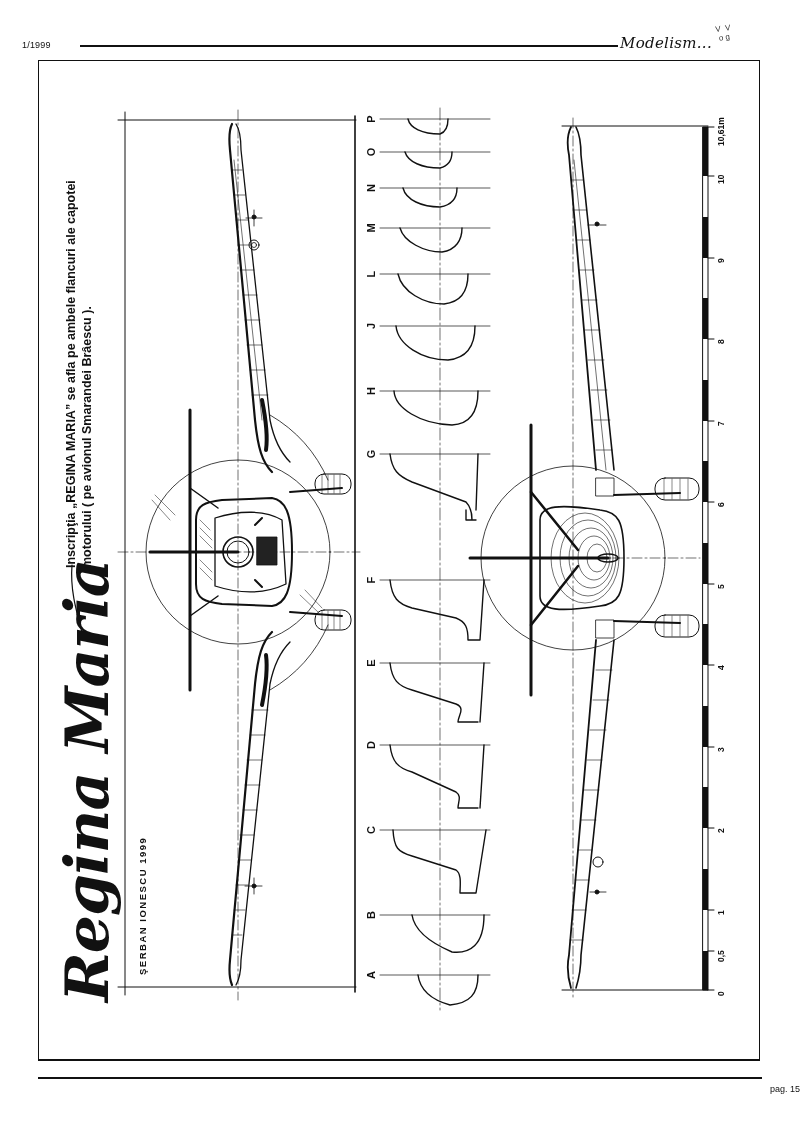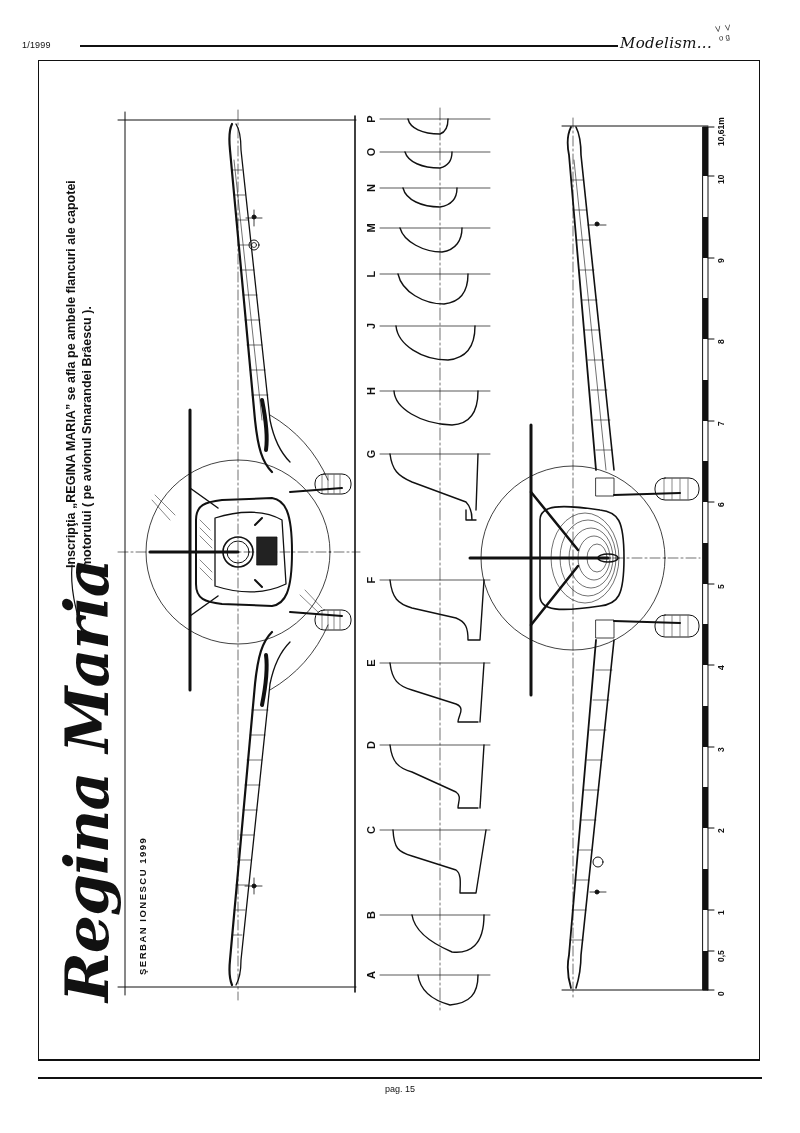--- a/index.html
+++ b/index.html
@@ -3,21 +3,21 @@
 <meta charset="utf-8">
 <style>
   html, body { margin: 0; padding: 0; background: #ffffff; }
   body { width: 800px; height: 1133px; position: relative; overflow: hidden; font-family: "Liberation Sans", sans-serif; color: #111; }
   .hdr-issue { position: absolute; left: 22px; top: 40px; font-size: 9px; letter-spacing: 0.2px; }
   .hdr-line { position: absolute; left: 80px; top: 45px; width: 538px; height: 2px; background: #111; }
   .hdr-brand { position: absolute; left: 620px; top: 34px; font-family: "DejaVu Serif", serif; font-style: italic; font-size: 15px; letter-spacing: 0.3px; }
   .hdr-mark { position: absolute; left: 716px; top: 24px; font-size: 8px; line-height: 9px; color: #333; transform: rotate(-8deg); }
   .frame { position: absolute; left: 38px; top: 60px; width: 722px; height: 1001px; border: 1.5px solid #111; border-bottom-width: 2px; box-sizing: border-box; }
   .ftr-line { position: absolute; left: 38px; top: 1077px; width: 724px; height: 2px; background: #111; }
-  .ftr-page { position: absolute; left: 0; width: 800px; top: 1084px; text-align: center; font-size: 9px; }
+  .ftr-page { position: absolute; left: 0; width: 800px; top: 1084px; text-align: right; font-size: 9px; }
   svg.plan { position: absolute; left: 0; top: 0; }
   .rot { position: absolute; transform-origin: 0 0; transform: rotate(-90deg); white-space: nowrap; }
   .title-script { font-family: "DejaVu Serif", serif; font-style: italic; font-weight: bold; font-size: 60px; letter-spacing: -1px; }
   .note { font-size: 12.5px; line-height: 15px; font-weight: bold; }
   .author { font-size: 9.5px; font-weight: bold; letter-spacing: 1.5px; }
   .sec-label { position: absolute; font-size: 11px; font-weight: bold; transform: rotate(-90deg); transform-origin: center center; width: 14px; height: 14px; text-align: center; line-height: 14px; }
   .scale-label { position: absolute; font-size: 8.5px; font-weight: bold; transform: rotate(-90deg); transform-origin: left top; white-space: nowrap; }
 </style>
 </head>
 <body>

